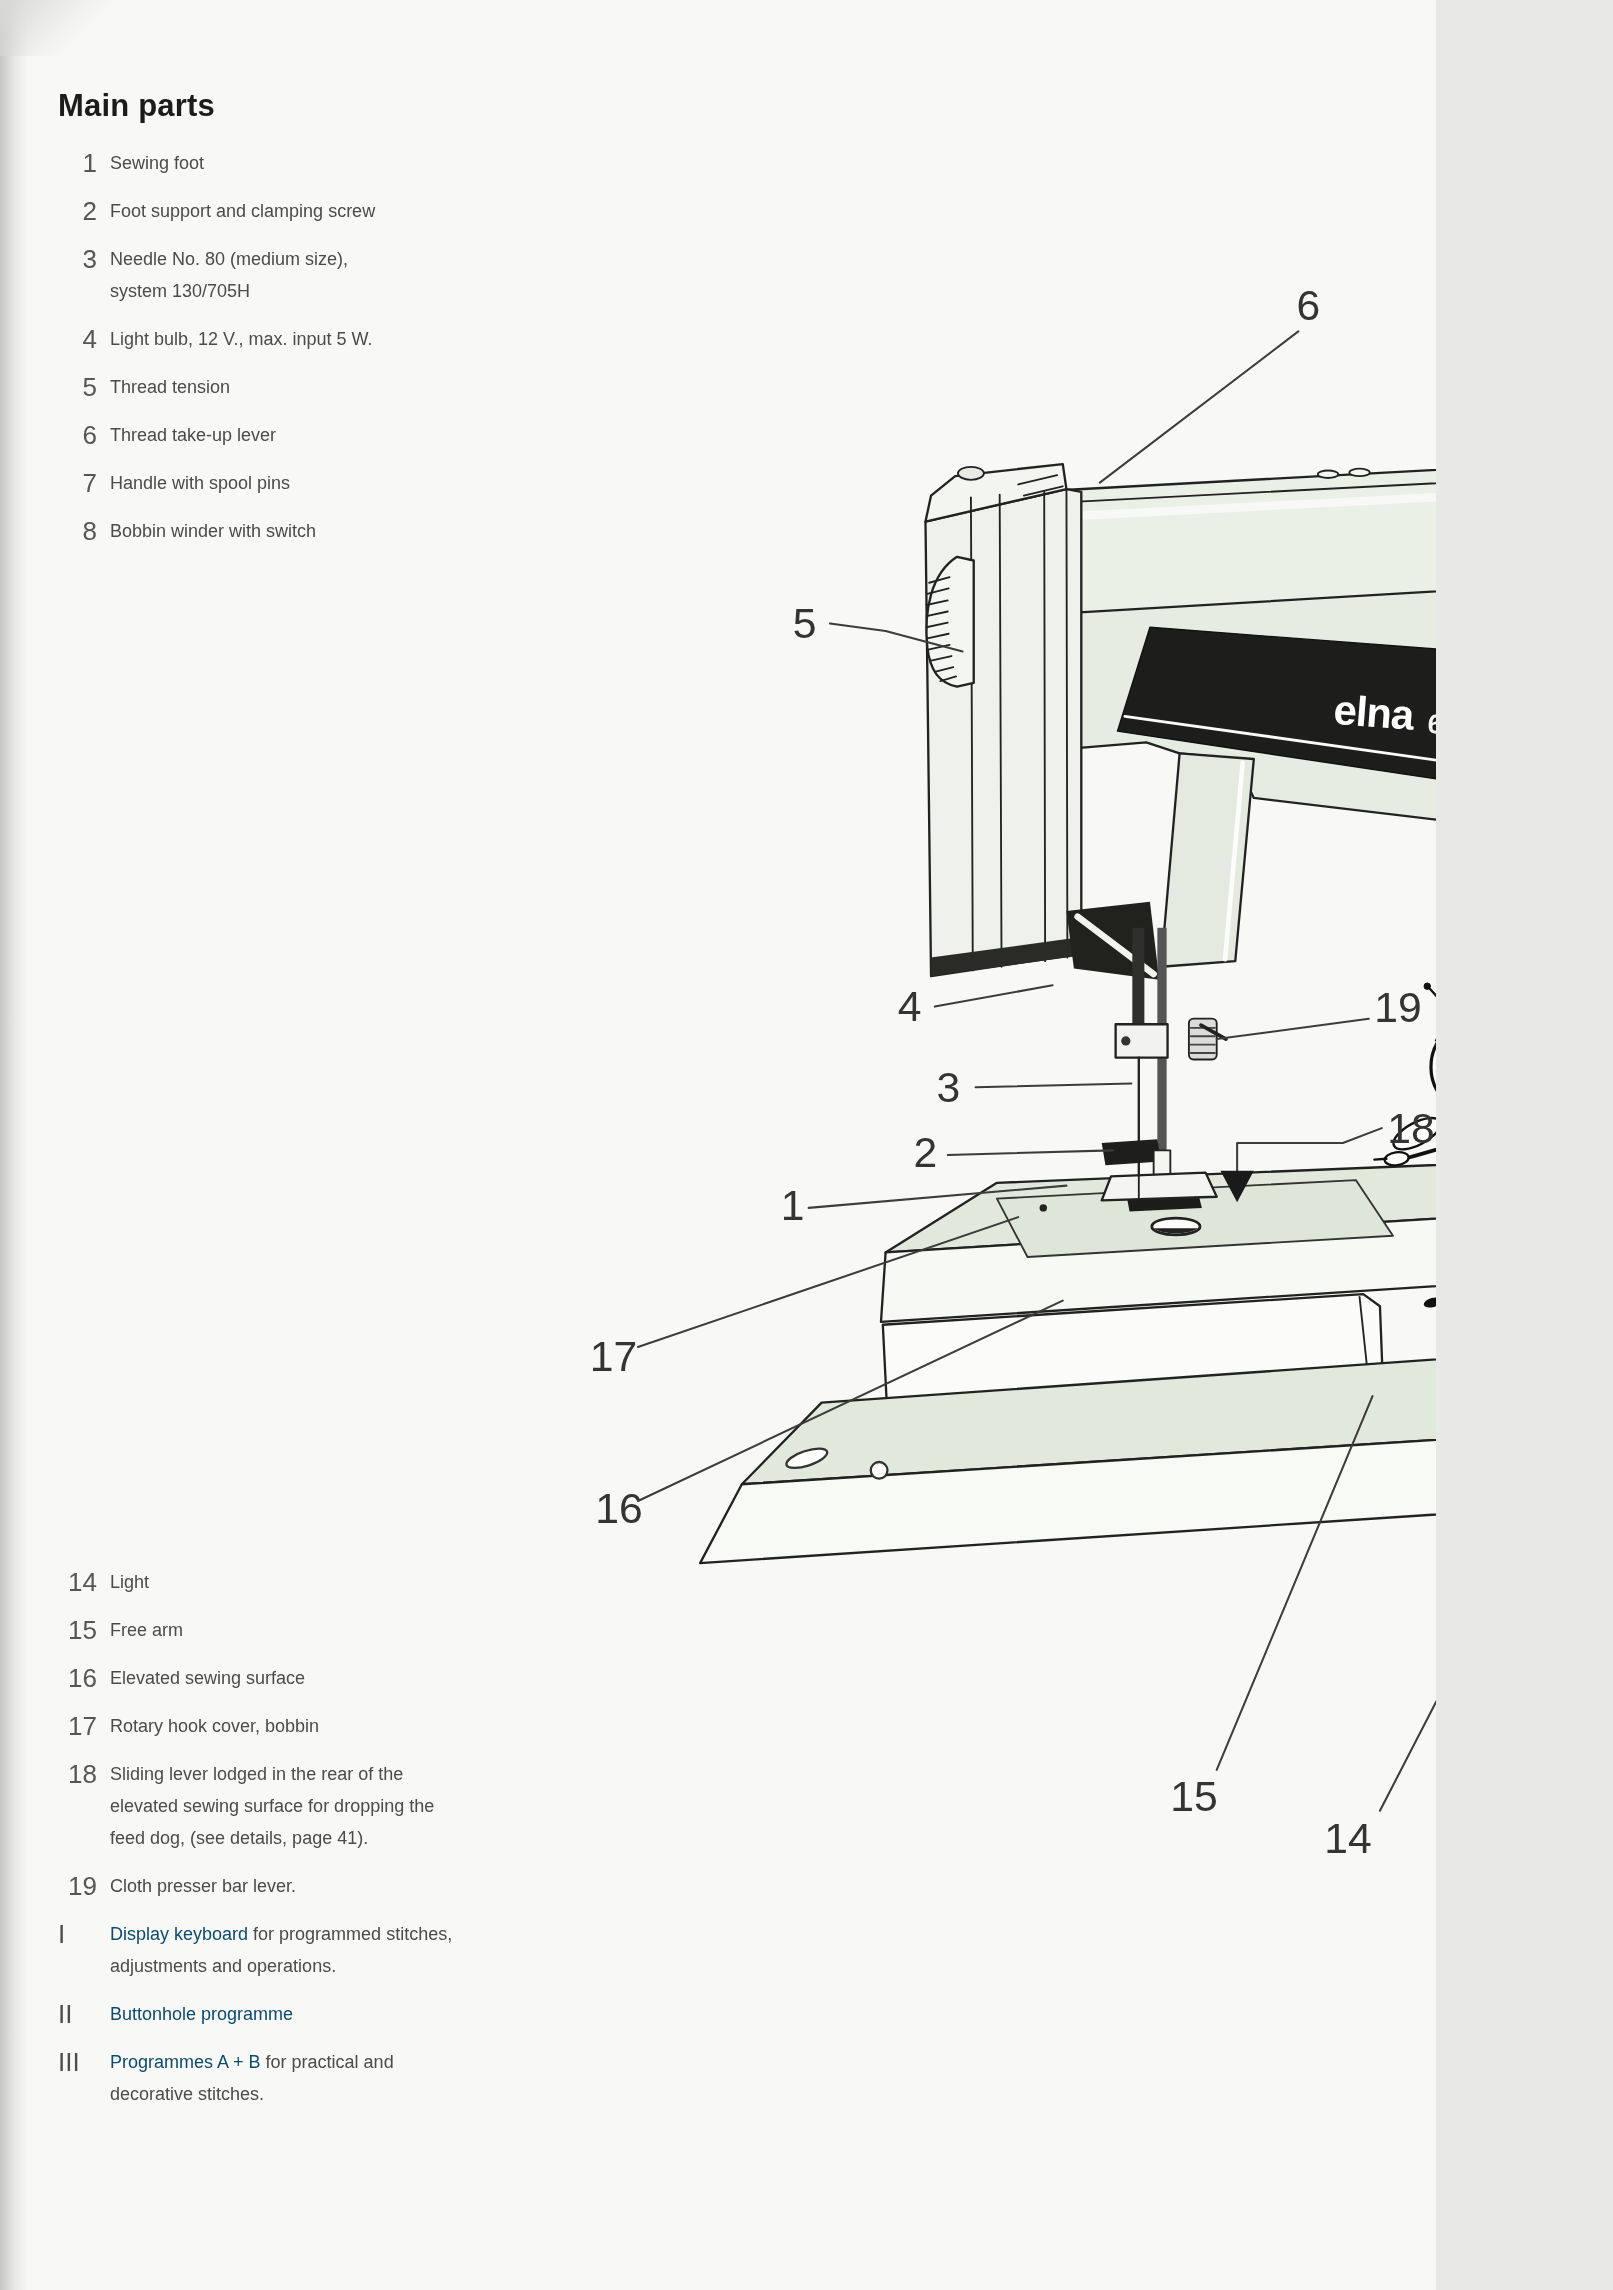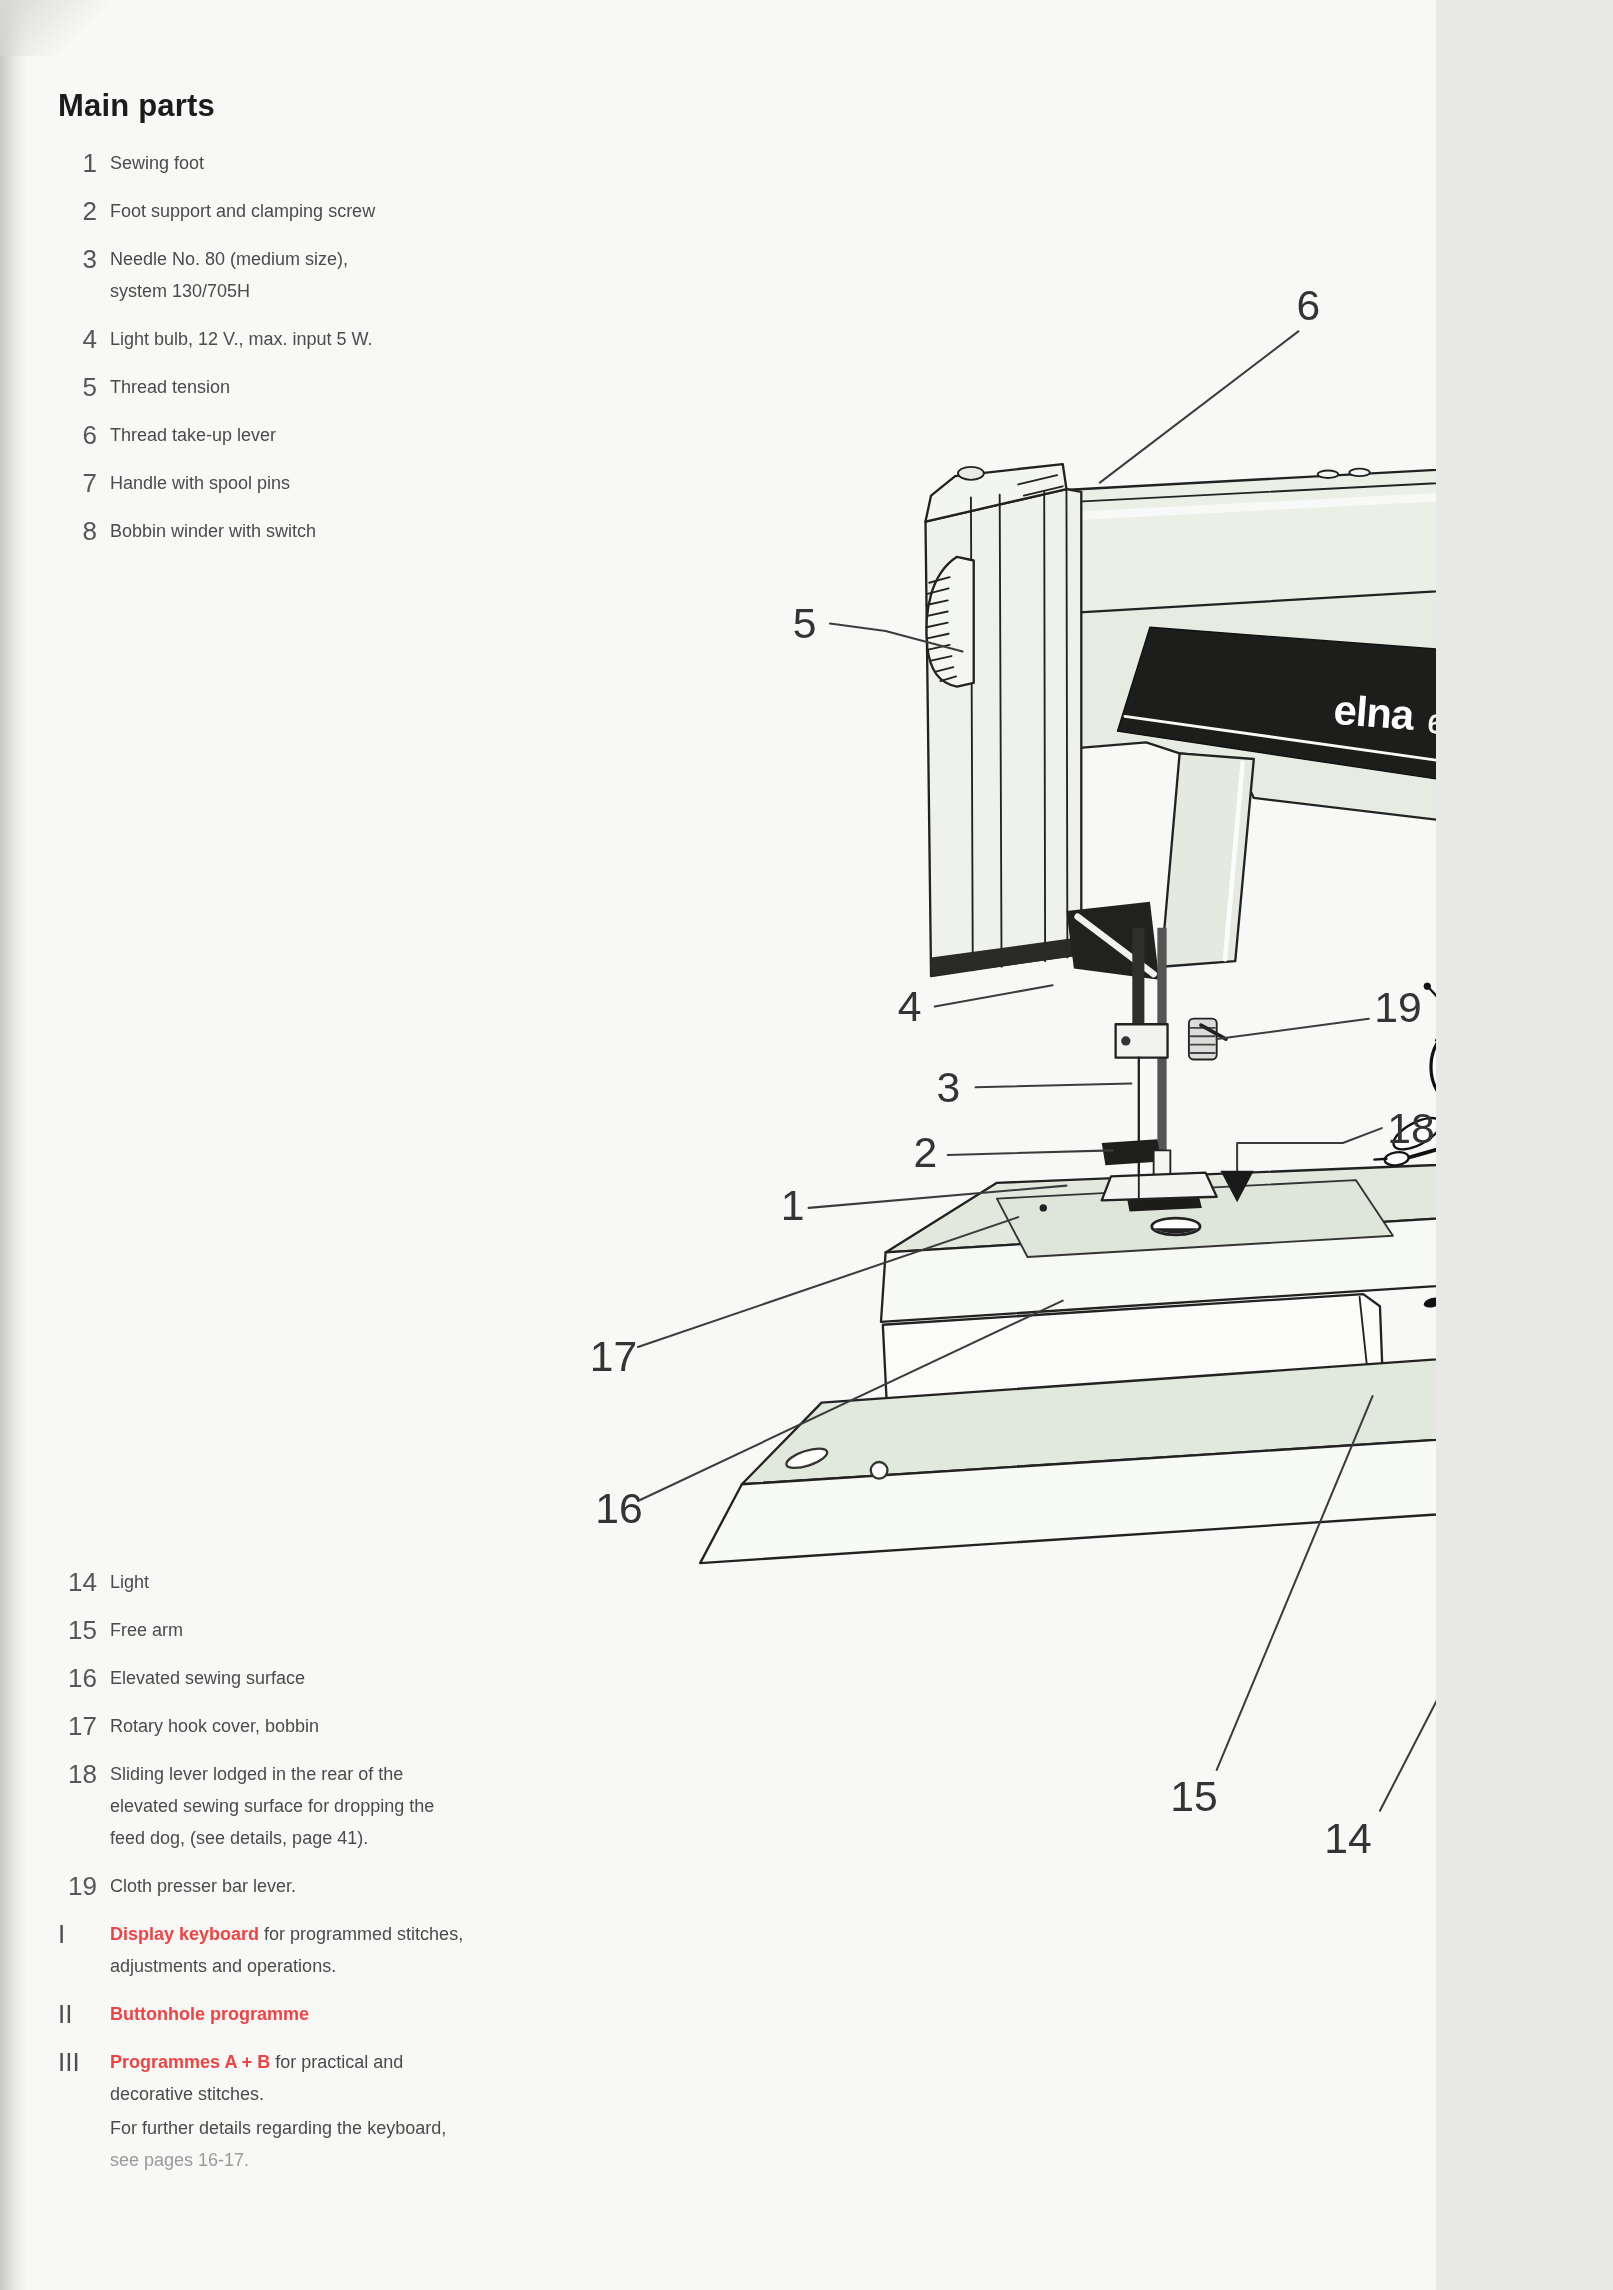--- a/index.html
+++ b/index.html
@@ -23,21 +23,21 @@
     position:absolute;left:58px;top:88px;
     font-size:31px;font-weight:bold;color:#1c1c1c;letter-spacing:0.2px;
   }
   .plist{position:absolute;left:58px;width:594px;display:flex;flex-direction:column;}
   #list-top{top:147px;}
   #list-bottom{top:1566px;}
   .row{display:grid;grid-template-columns:39px 1fr;column-gap:13px;margin-bottom:16px;}
   .row .num{text-align:right;font-size:26px;line-height:32px;color:#565656;}
   .row.roman .num{text-align:left;color:#4e4e4e;}
   .row .txt{font-size:18px;line-height:32px;white-space:pre-line;color:#4b4b4b;}
-  .row .txt b{color:#ef4444;font-weight:bold;text-align:right;}
+  .row .txt b{color:#0c4a6e;font-weight:normal;text-align:right;}
   .row.footnote{margin-top:0;}
   .row.footnote .txt .dim{color:#9a9a9a;}
   .pageno{position:absolute;left:1524px;top:2200px;font-size:27px;color:#4a4a4a;}
   .illus{position:absolute;left:519px;top:260px;width:1094px;height:1688px;}
   svg text.callout{font-family:"Liberation Sans",sans-serif;font-size:46px;fill:#343434;}
   svg text.panel{font-family:"Liberation Sans",sans-serif;font-size:35px;fill:#4d4d4d;letter-spacing:1px;}
   svg text.logo-main{font-family:"Liberation Sans",sans-serif;font-size:45px;font-weight:bold;fill:#ffffff;letter-spacing:-1px;}
   svg text.logo-sub{font-family:"Liberation Sans",sans-serif;font-size:29px;font-weight:bold;fill:#f5f5f3;letter-spacing:2.5px;}
 </style>
 </head>
@@ -119,24 +119,20 @@
 adjustments and operations.</span></span>
     </div>
     <div class="row roman">
       <span class="num">II</span>
       <span class="txt"><b>Buttonhole programme</b><span></span></span>
     </div>
     <div class="row roman" style="margin-bottom:1.9px;">
       <span class="num">III</span>
       <span class="txt"><b>Programmes A + B</b><span> for practical and
 decorative stitches.</span></span>
-    </div>
-    <div class="row roman footnote">
-      <span class="num"></span>
-      <span class="txt"><span>For further details regarding the keyboard,</span><br><span class="dim">see pages 16-17.</span></span>
     </div>
   </div>
 
   <div class="pageno">2</div>
 
   <div class="illus">
   <svg width="1094" height="1688" viewBox="560 280 1179 1820" xmlns="http://www.w3.org/2000/svg">
     <g stroke-linejoin="round" stroke-linecap="round">
 
       <g>

